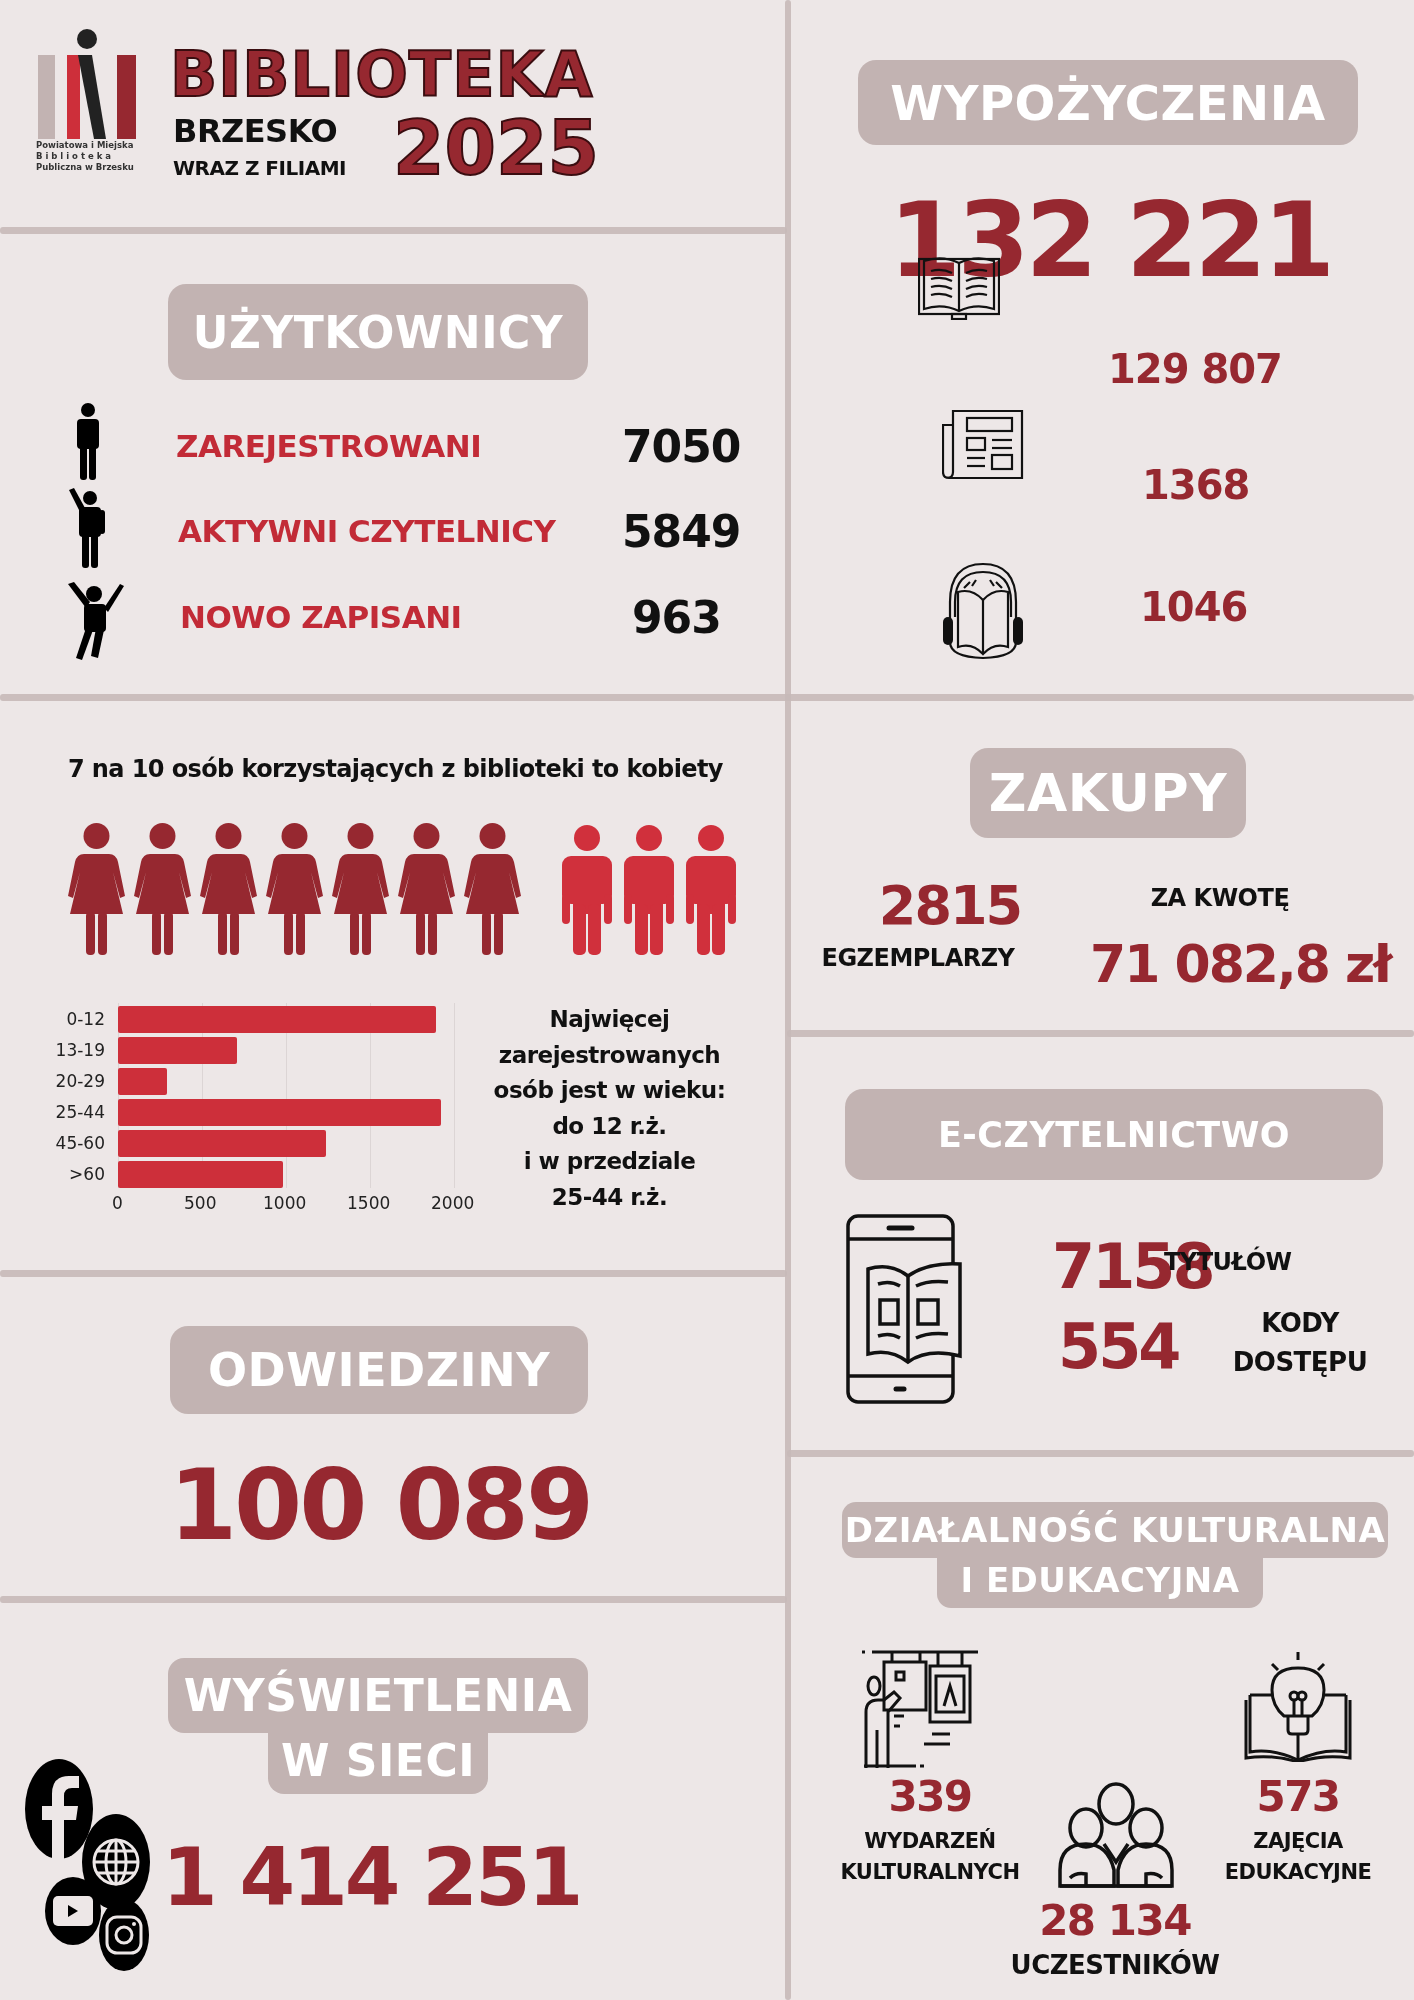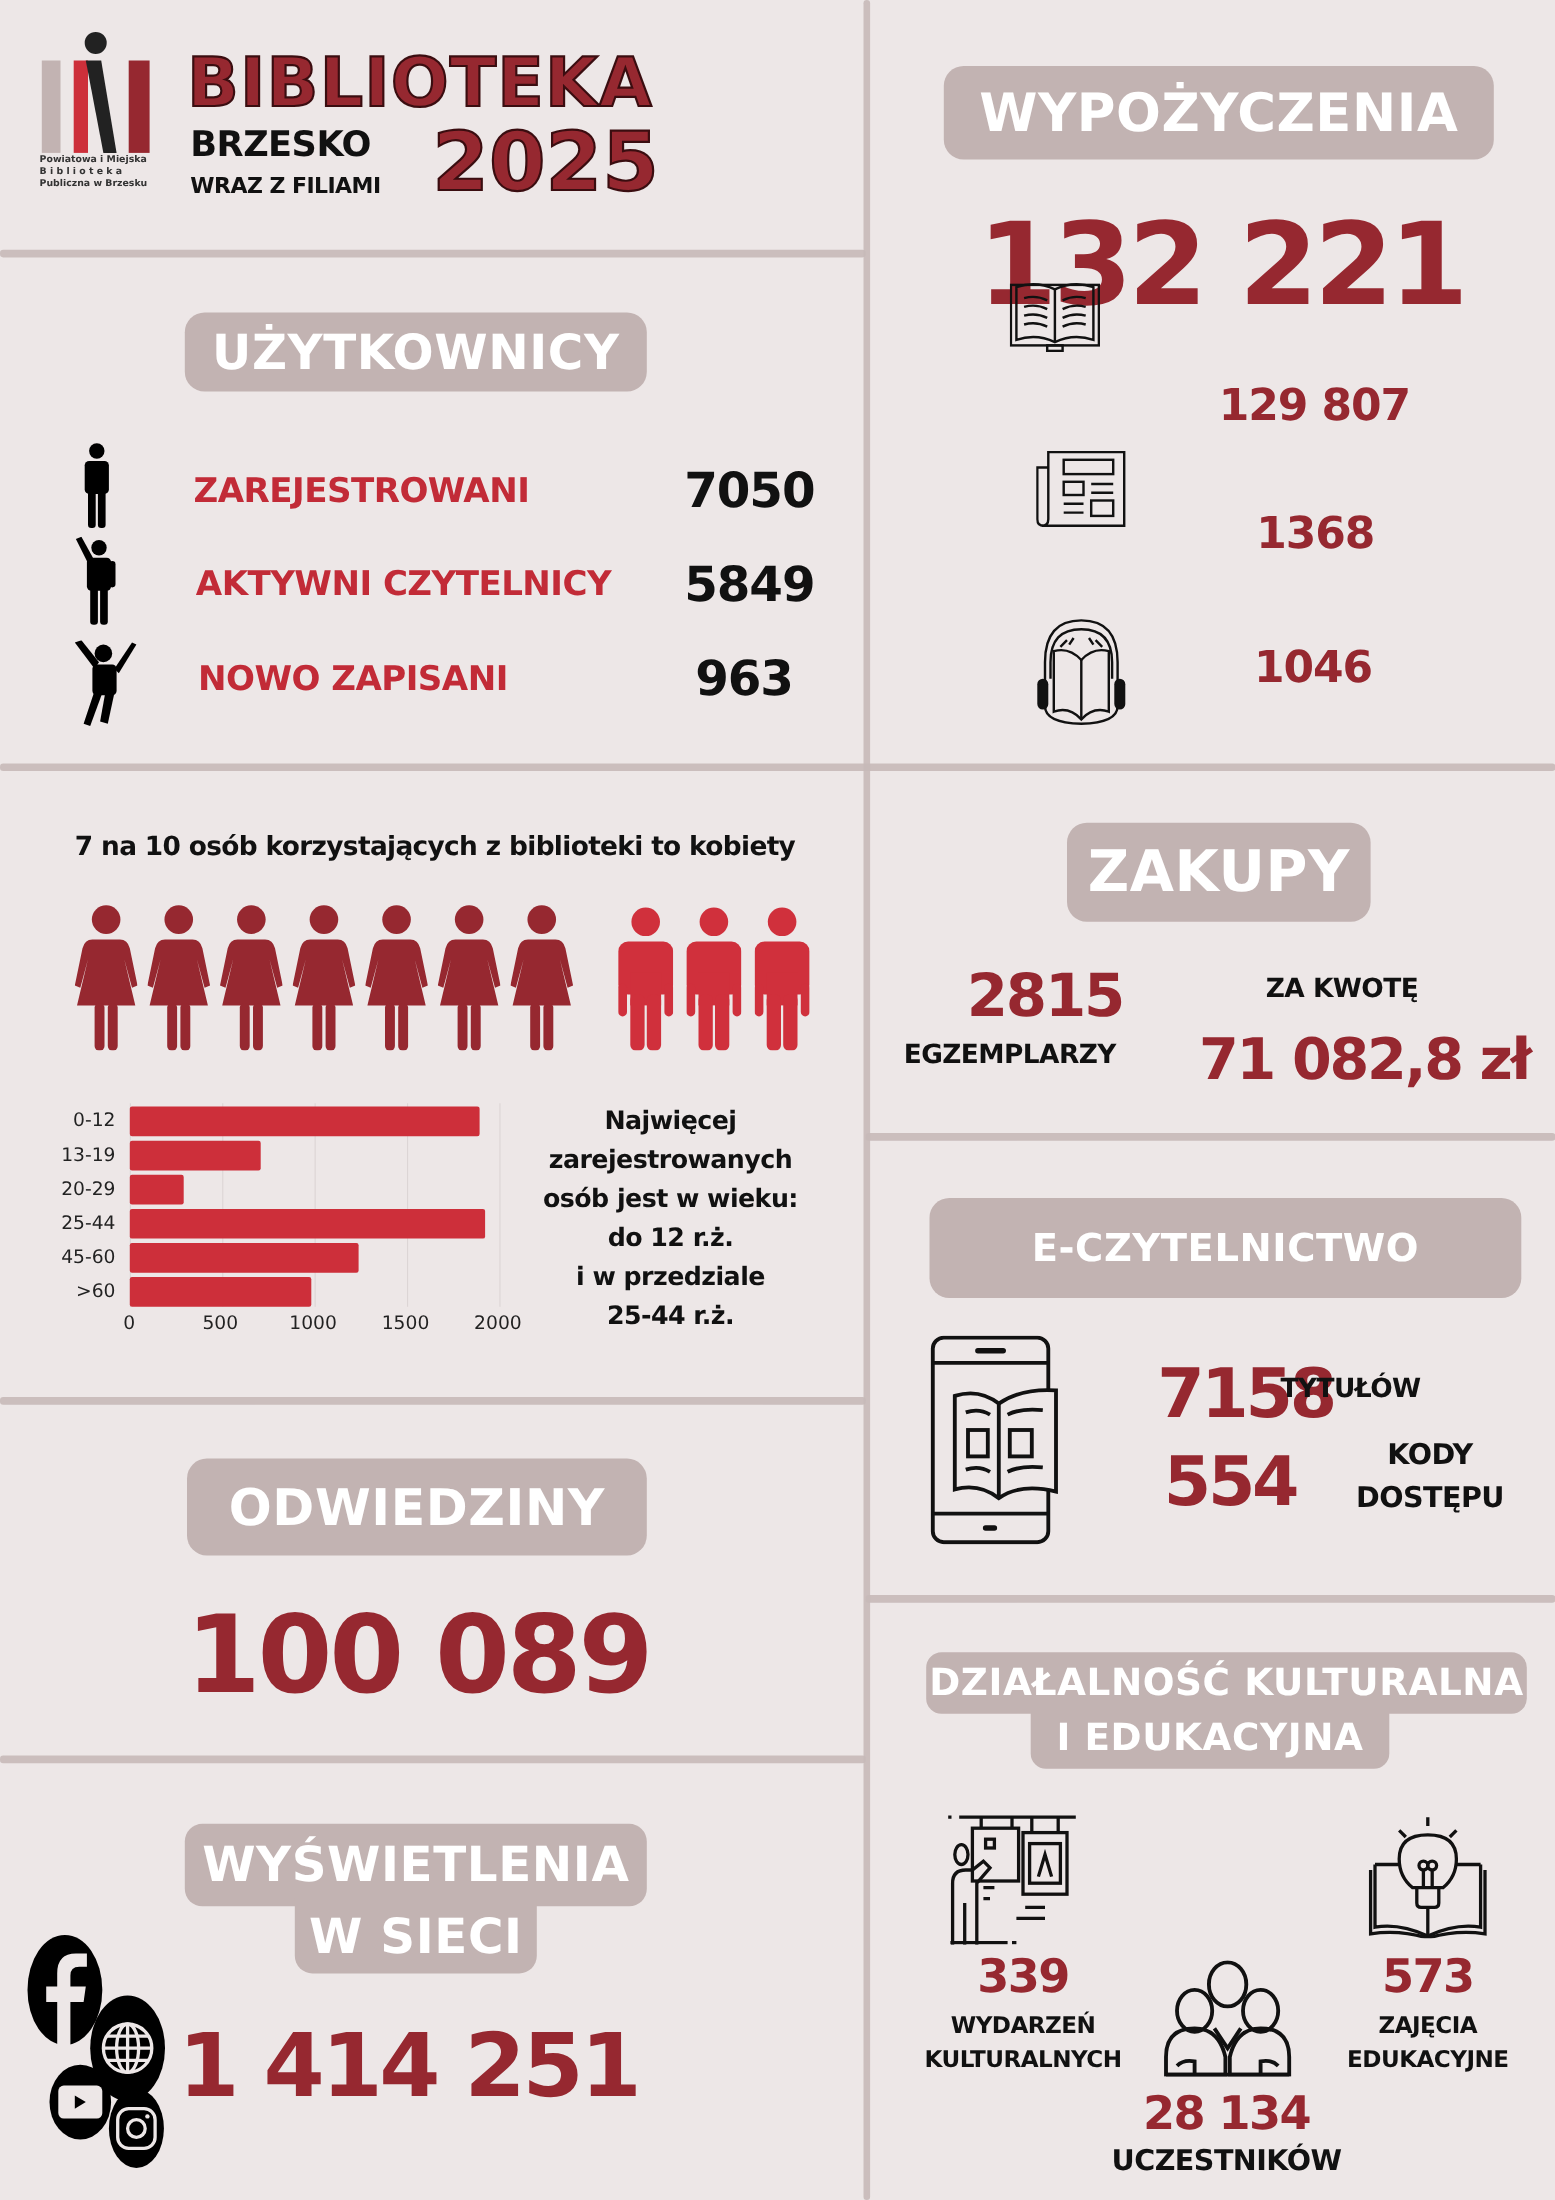--- a/index.html
+++ b/index.html
@@ -46,21 +46,21 @@
     <div>B i b l i o t e k a</div>
     <div>Publiczna w Brzesku</div>
   </div>
   <div class="abs bold" style="left:170px; top:40px; font-size:62px; color:#962830; letter-spacing:1px; -webkit-text-stroke:2px #3a0d10; line-height:70px;">BIBLIOTEKA</div>
   <div class="abs bold black" style="left:173px; top:113px; font-size:32px; line-height:36px; letter-spacing:-.5px;">BRZESKO</div>
   <div class="abs bold black" style="left:173px; top:156px; font-size:20px; line-height:24px; letter-spacing:-.5px;">WRAZ Z FILIAMI</div>
   <div class="abs bold" style="left:393px; top:108px; font-size:74px; color:#962830; line-height:80px; -webkit-text-stroke:2px #3a0d10;">2025</div>
 </div>
 
 <div>
-  <div class="pill" style="left:168px; top:284px; width:420px; height:72px; font-size:44px;">UŻYTKOWNICY</div>
+  <div class="pill" style="left:168px; top:284px; width:420px; height:96px; font-size:44px;">UŻYTKOWNICY</div>
 
   <svg class="abs" style="left:74px; top:402px;" width="28" height="80" viewBox="0 0 28 80">
     <circle cx="14" cy="8" r="7" fill="#000"></circle>
     <rect x="3" y="17" width="22" height="30" rx="4" fill="#000"></rect>
     <rect x="6" y="44" width="7" height="34" rx="3" fill="#000"></rect>
     <rect x="15" y="44" width="7" height="34" rx="3" fill="#000"></rect>
   </svg>
   <svg class="abs" style="left:64px; top:488px;" width="46" height="82" viewBox="0 0 46 82">
     <circle cx="26" cy="10" r="7" fill="#000"></circle>
     <rect x="15" y="19" width="22" height="30" rx="4" fill="#000"></rect>

